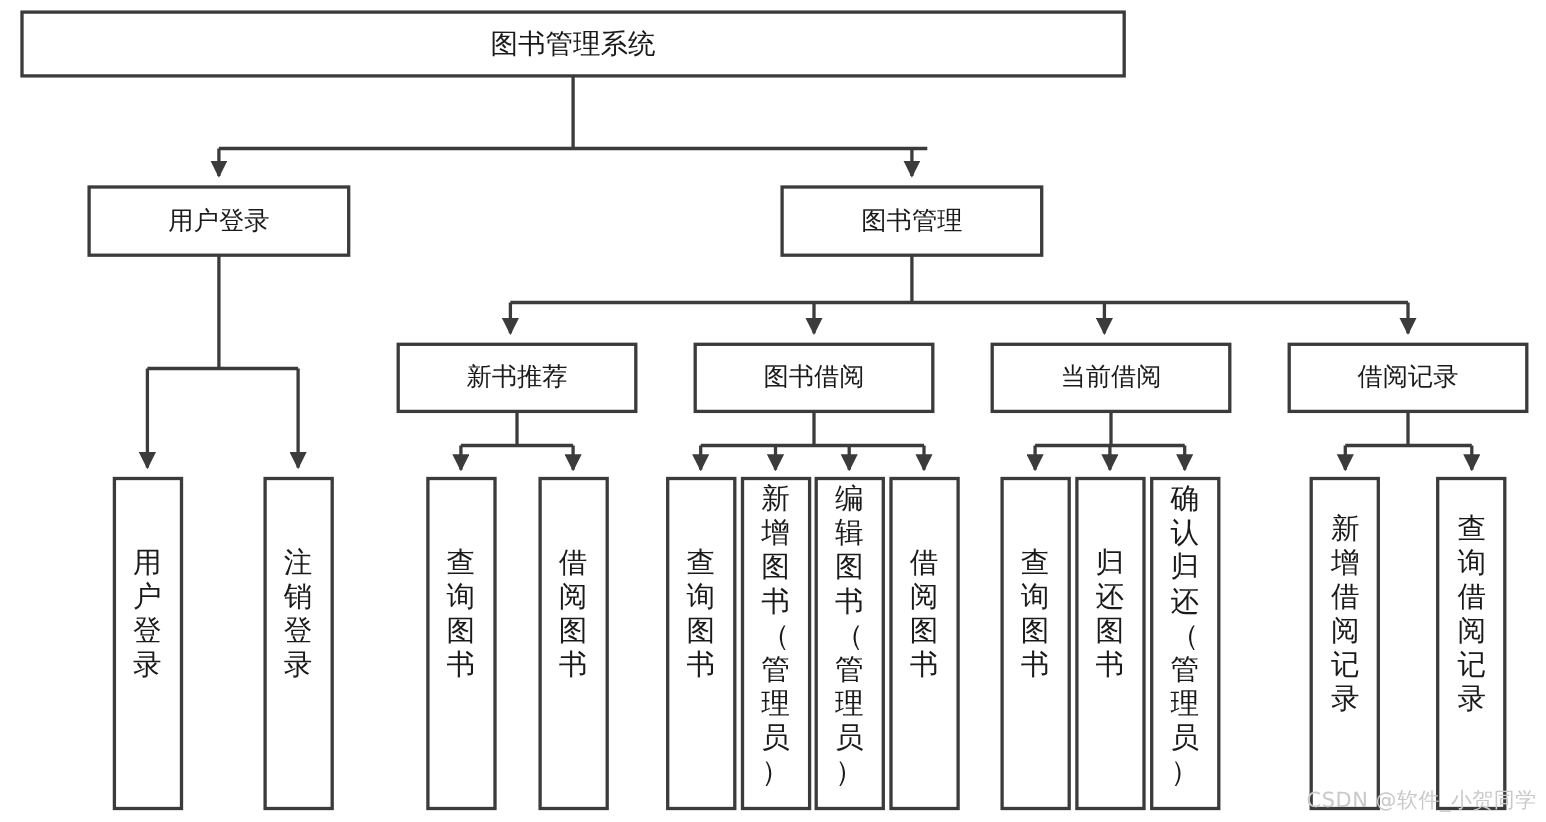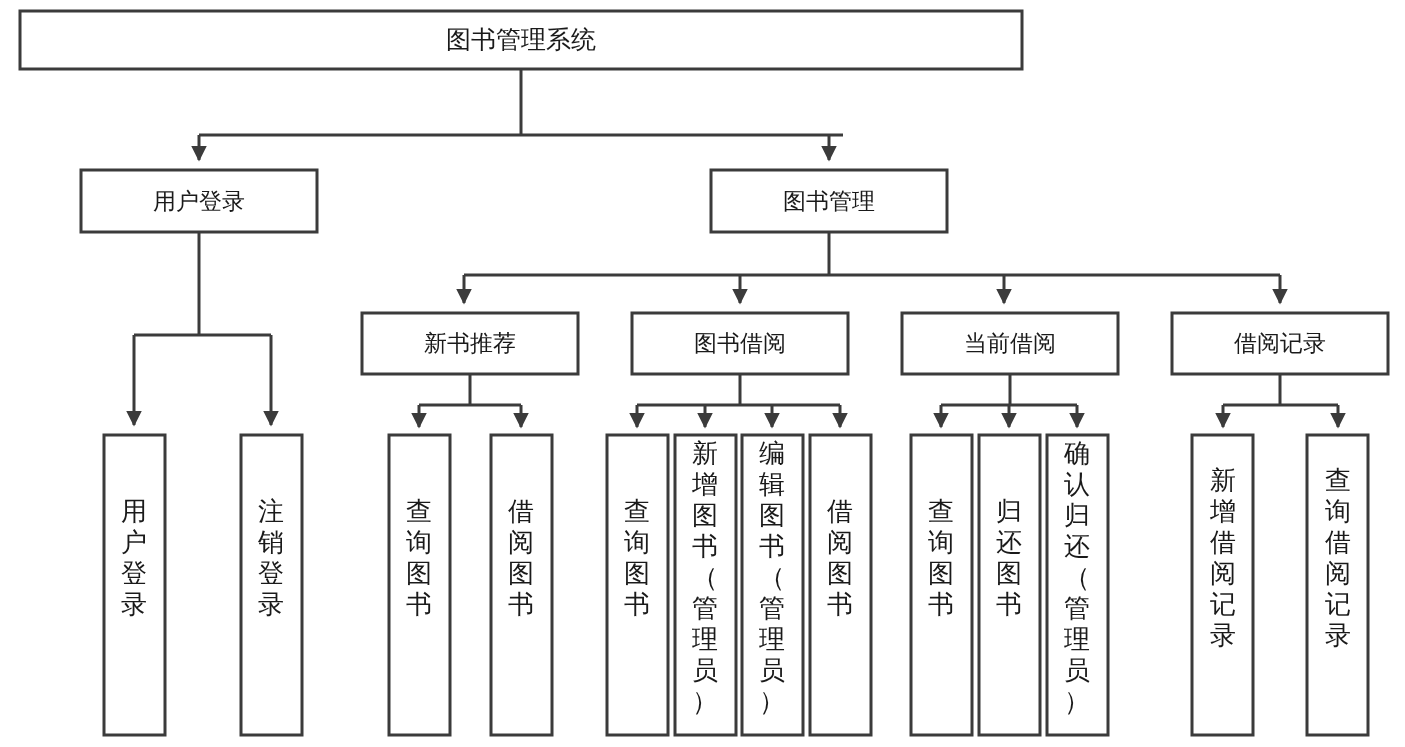--- a/index.html
+++ b/index.html
@@ -224,13 +224,14 @@
       <text class="vlabel vtext" x="1223" y="489"><tspan x="1223" y="489">新</tspan><tspan x="1223" y="520">增</tspan><tspan x="1223" y="551">借</tspan><tspan x="1223" y="582">阅</tspan><tspan x="1223" y="613">记</tspan><tspan x="1223" y="644">录</tspan></text>
     </g>
 
     <g>
       <rect class="node-rect" x="1307" y="435" width="61" height="300"></rect>
       <text class="vlabel vtext" x="1338" y="489"><tspan x="1338" y="489">查</tspan><tspan x="1338" y="520">询</tspan><tspan x="1338" y="551">借</tspan><tspan x="1338" y="582">阅</tspan><tspan x="1338" y="613">记</tspan><tspan x="1338" y="644">录</tspan></text>
     </g>
 
   </svg>
 
+  <div class="watermark">CSDN @软件_小贺同学</div>
 </div>
 
 </body></html>

